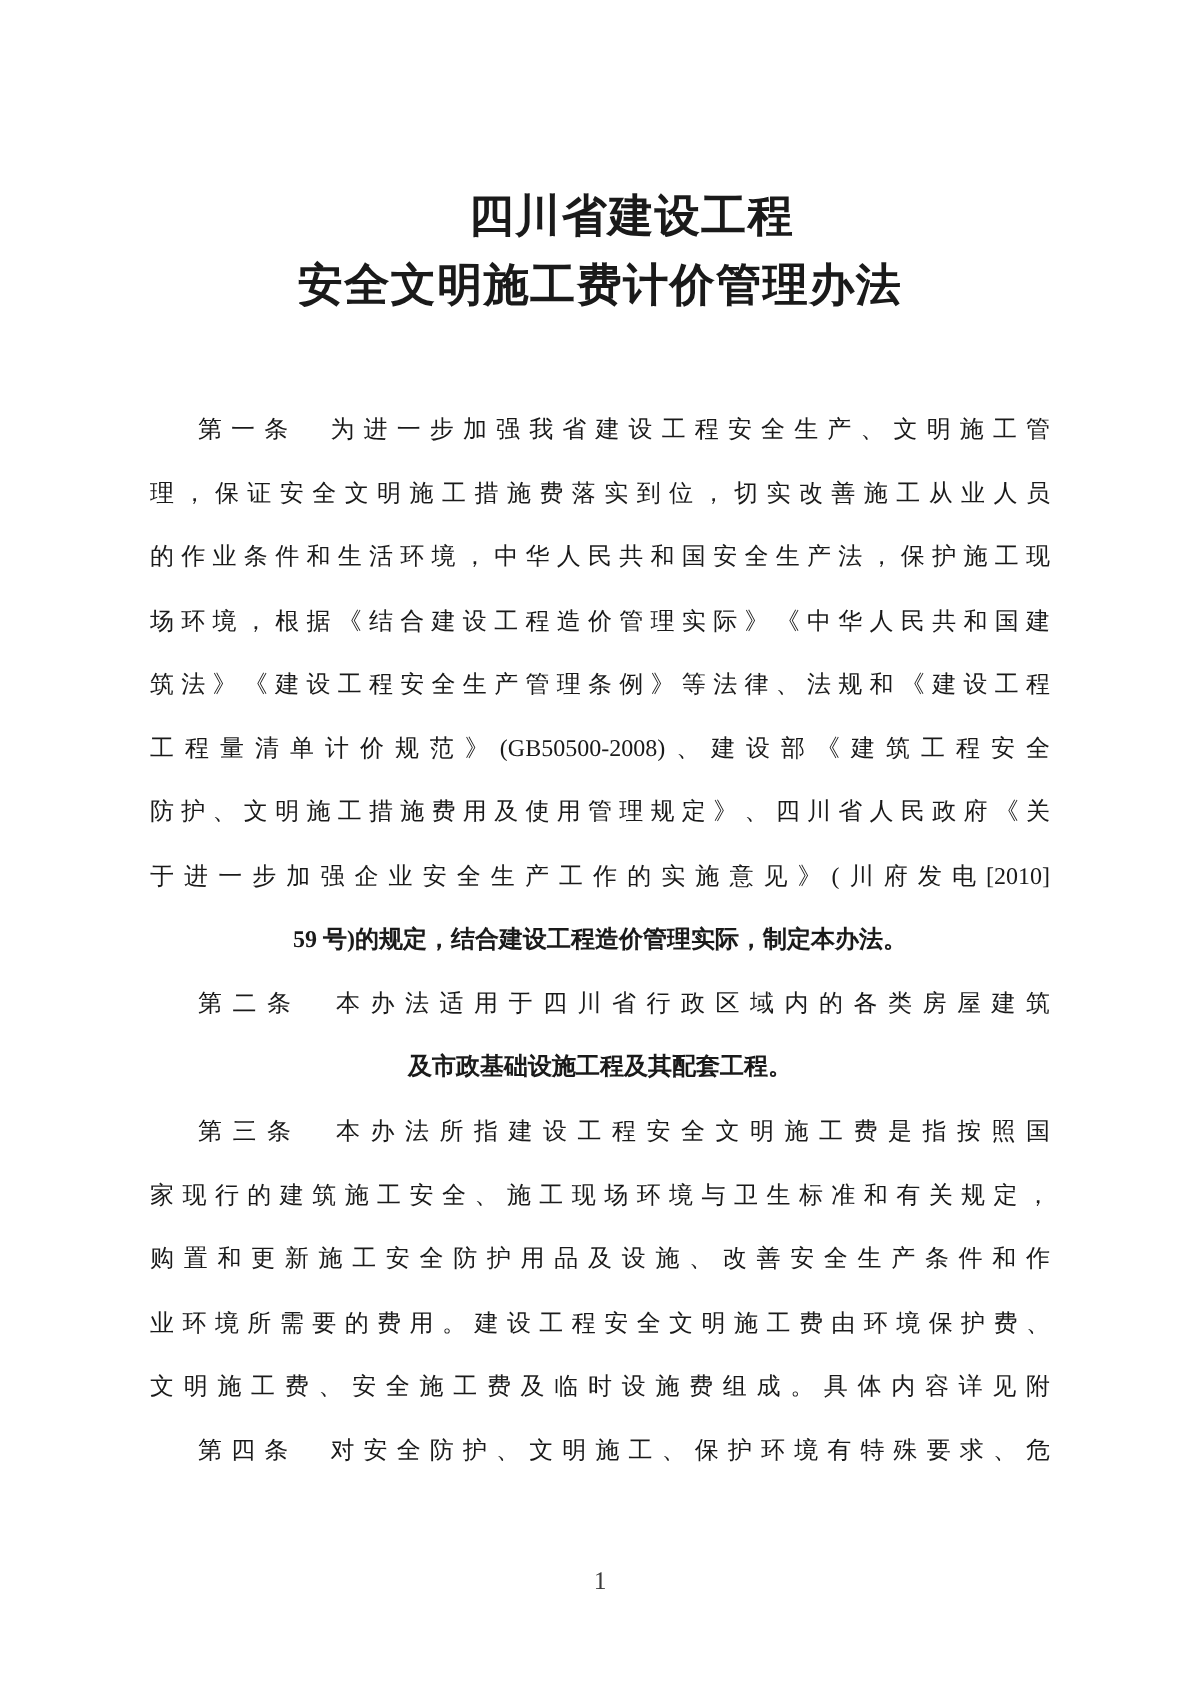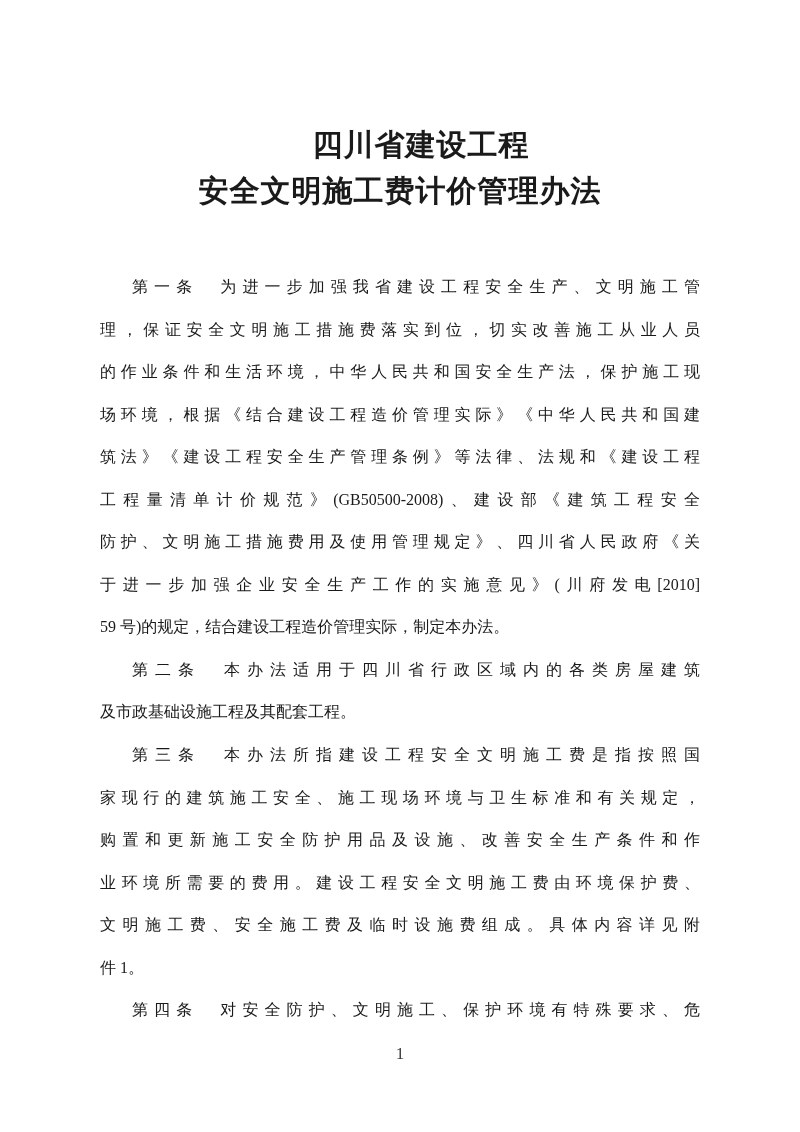--- a/index.html
+++ b/index.html
@@ -41,22 +41,23 @@
   }
   .line {
     height: 42.55px;
     overflow: hidden;
     text-align: justify;
     text-align-last: justify;
     text-justify: inter-character;
     white-space: normal;
   }
   .line.natural {
-    text-align: left;
+    text-align: center;
     text-align-last: auto;
+    font-weight: bold;
   }
   .line.first {
     text-indent: 2em;
   }
   .footer {
     position: absolute;
     top: 1043px;
     left: 0;
     width: 800px;
     text-align: center;
@@ -85,19 +86,18 @@
       <div class="line">防护、文明施工措施费用及使用管理规定》、四川省人民政府《关</div>
       <div class="line">于进一步加强企业安全生产工作的实施意见》(川府发电[2010]</div>
       <div class="line natural">59 号)的规定，结合建设工程造价管理实际，制定本办法。</div>
       <div class="line first">第二条　本办法适用于四川省行政区域内的各类房屋建筑</div>
       <div class="line natural">及市政基础设施工程及其配套工程。</div>
       <div class="line first">第三条　本办法所指建设工程安全文明施工费是指按照国</div>
       <div class="line">家现行的建筑施工安全、施工现场环境与卫生标准和有关规定，</div>
       <div class="line">购置和更新施工安全防护用品及设施、改善安全生产条件和作</div>
       <div class="line">业环境所需要的费用。建设工程安全文明施工费由环境保护费、</div>
       <div class="line">文明施工费、安全施工费及临时设施费组成。具体内容详见附</div>
-      <div class="line natural">件 1。</div>
       <div class="line first">第四条　对安全防护、文明施工、保护环境有特殊要求、危</div>
     </div>
 
   <div class="footer">1</div>
 
 </div>
 
 </body></html>

